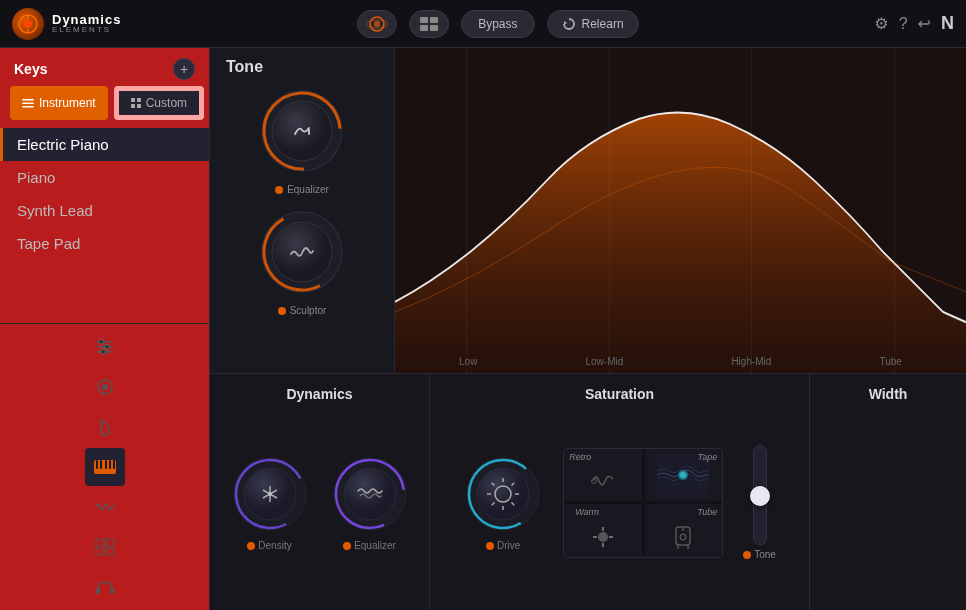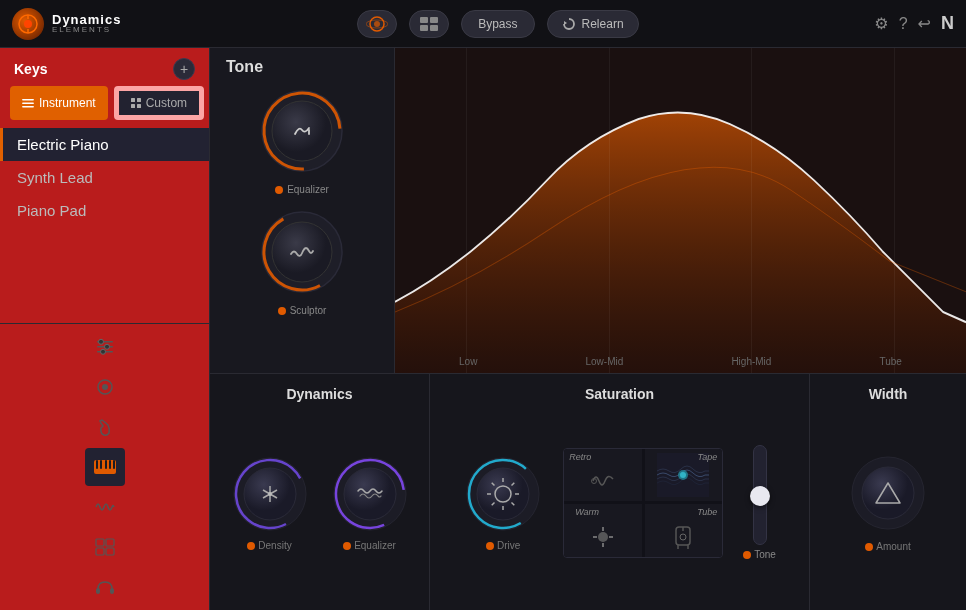--- a/index.html
+++ b/index.html
@@ -536,24 +536,27 @@
           </svg>
           <span>Custom</span>
         </div>
       </div>
 
       <div class="sidebar-list">
         <div class="sidebar-item active">
           <span>Electric Piano</span>
         </div>
         <div class="sidebar-item">
+          <span>Piano</span>
+        </div>
+        <div class="sidebar-item">
           <span>Synth Lead</span>
         </div>
         <div class="sidebar-item">
-          <span>Piano Pad</span>
+          <span>Tape Pad</span>
         </div>
       </div>
     </div>
 
     <div class="sidebar-vertical-icons">
       <div class="sidebar-icon-item">
         <svg width="20" height="18" viewBox="0 0 20 18">
           <rect x="2" y="3" width="16" height="1.5" rx="0.75" fill="#555"></rect>
           <rect x="2" y="8" width="16" height="1.5" rx="0.75" fill="#555"></rect>
           <rect x="2" y="13" width="16" height="1.5" rx="0.75" fill="#555"></rect>
@@ -841,37 +844,17 @@
             <span class="slider-label">
               <span style="width:8px;height:8px;border-radius:50%;background:#e05a00;display:inline-block;"></span>
               <span>Tone</span>
             </span>
           </div>
         </div>
       </div>
 
       <div class="width-panel">
         <div class="panel-title">Width</div>
-        <div class="knob-with-label" style="flex:1;justify-content:center;display:flex;flex-direction:column;align-items:center;gap:8px;">
-          <div class="circular-knob">
-            <svg width="80" height="80" viewBox="0 0 80 80">
-              <circle cx="40" cy="40" r="36" fill="#1c1c26" stroke="#252530" stroke-width="1"></circle>
-              <circle cx="40" cy="40" r="26" fill="url(#widthKnob)" stroke="#2a2a38" stroke-width="1"></circle>
-              <defs>
-                <radialGradient id="widthKnob" cx="38%" cy="32%">
-                  <stop offset="0%" stop-color="#3a3a50"></stop>
-                  <stop offset="100%" stop-color="#1a1a28"></stop>
-                </radialGradient>
-              </defs>
-
-              <path d="M28 50 L40 30 L52 50 Z" fill="none" stroke="#aaa" stroke-width="1.5" stroke-linejoin="round"></path>
-            </svg>
-          </div>
-          <span class="knob-small-label">
-            <span style="width:8px;height:8px;border-radius:50%;background:#e05a00;display:inline-block;"></span>
-            <span>Amount</span>
-          </span>
-        </div>
       </div>
 
     </div>
   </div>
 </div>
 
 </body></html>

